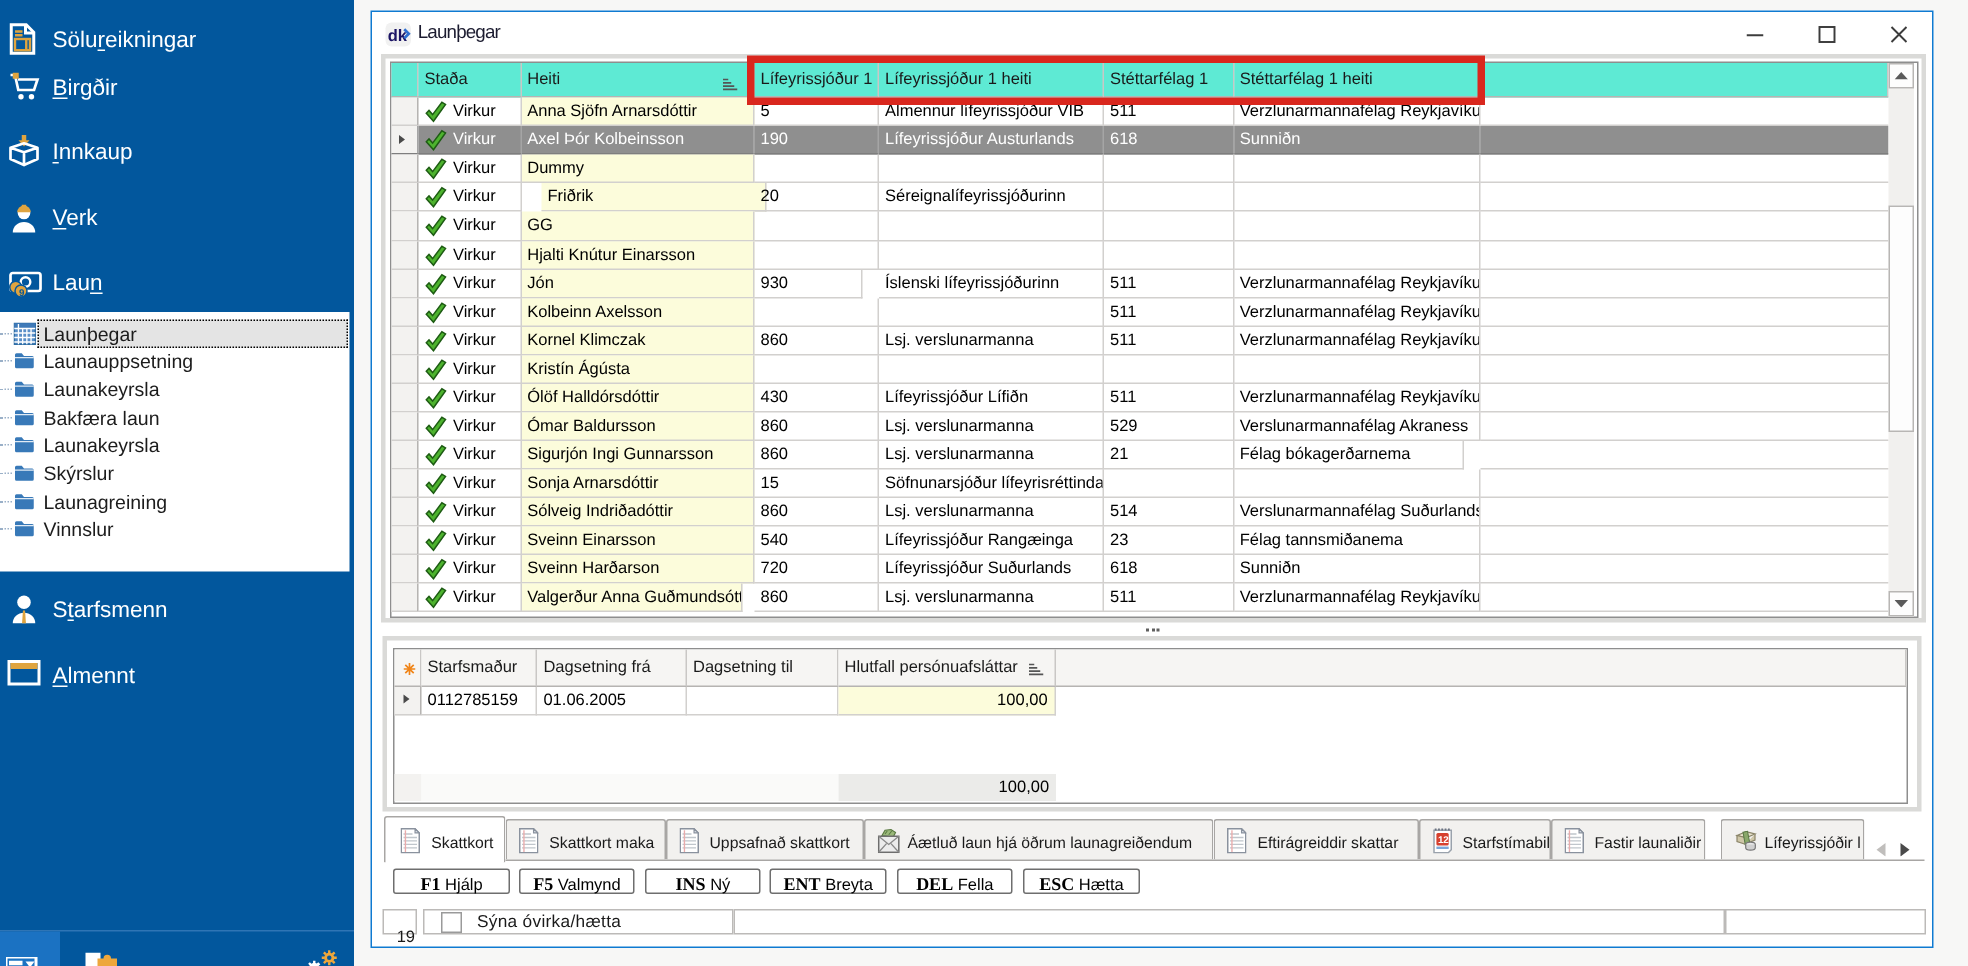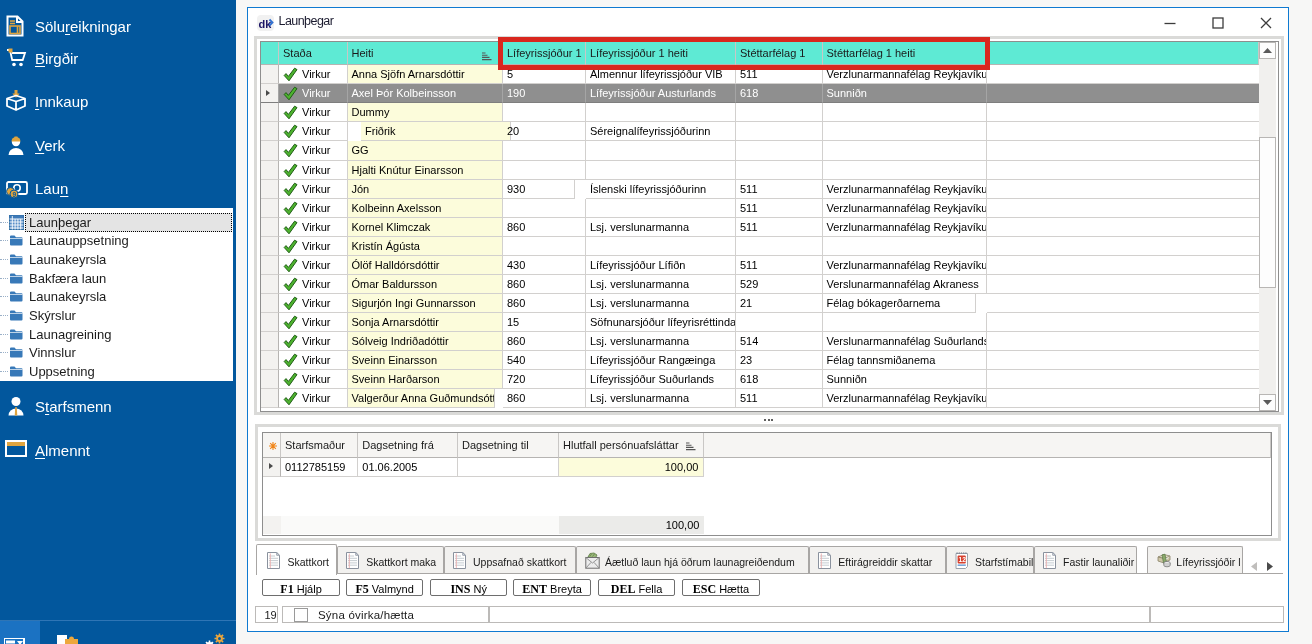--- a/index.html
+++ b/index.html
@@ -160,28 +160,20 @@
         </svg>
         <span class="lbl">Launagreining</span>
       </div>
 <div class="sitem" style="top:135.4px">
         <span class="dots"></span>
         <svg width="15" height="14" viewBox="0 0 15 14">
           <path d="M1 3.5 a1 1 0 0 1 1-1 h3.5 l1.5 1.8 h5.5 a1 1 0 0 1 1 1 v6.2 a1 1 0 0 1 -1 1 h-10.5 a1 1 0 0 1 -1-1 z" fill="#3879b8"></path>
           <path d="M1 5.8 h12.5 v-0.8 h-12.5 z" fill="#fff" opacity="0.85"></path>
         </svg>
         <span class="lbl">Vinnslur</span>
-      </div>
-<div class="sitem" style="top:154.1px">
-        <span class="dots"></span>
-        <svg width="15" height="14" viewBox="0 0 15 14">
-          <path d="M1 3.5 a1 1 0 0 1 1-1 h3.5 l1.5 1.8 h5.5 a1 1 0 0 1 1 1 v6.2 a1 1 0 0 1 -1 1 h-10.5 a1 1 0 0 1 -1-1 z" fill="#3879b8"></path>
-          <path d="M1 5.8 h12.5 v-0.8 h-12.5 z" fill="#fff" opacity="0.85"></path>
-        </svg>
-        <span class="lbl">Uppsetning</span>
       </div>
 </div>
 <div id="selitem"></div>
 <div class="sitem" style="position:absolute;left:25px;top:213.5px;width:205px;background:transparent;font-size:13px">
       <span class="lbl" style="left:4px;top:1px">Launþegar</span>
     </div>
 <div class="mitem" style="top:394px">
       <svg width="24" height="24" viewBox="0 0 24 24">
         <circle cx="12" cy="7.5" r="4.5" fill="#fff"></circle>
         <path d="M4.5 21.5 a7.5 7 0 0 1 15 0 z" fill="#fff"></path>
@@ -584,18 +576,18 @@
   </svg>
 <svg class="abs" style="left:1266px;top:562px" width="8" height="9" viewBox="0 0 8 9">
     <path d="M1 0 L7 4.5 L1 9 Z" fill="#4a4a4a"></path>
   </svg>
 <div class="btn" style="left:262.3px"><b>F1</b>&nbsp;Hjálp</div>
 <div class="btn" style="left:345.9px"><b>F5</b>&nbsp;Valmynd</div>
 <div class="btn" style="left:429.9px"><b>INS</b>&nbsp;Ný</div>
 <div class="btn" style="left:513.4px"><b>ENT</b>&nbsp;Breyta</div>
 <div class="btn" style="left:597.8px"><b>DEL</b>&nbsp;Fella</div>
 <div class="btn" style="left:682.2px"><b>ESC</b>&nbsp;Hætta</div>
-<div class="scell" style="left:255.3px;width:22.4px;text-align:right;padding-top:2px">19</div>
+<div class="scell" style="left:255.3px;width:22.4px;text-align:right;padding-top:12px">19</div>
 <div class="scell" style="left:282px;width:207px"></div>
 <div class="abs" style="left:294px;top:608.3px;width:13.5px;height:13.5px;background:#fff;border:1px solid #9a9a9a"></div>
 <div class="abs" style="left:318px;top:608.6px;font-size:11.5px;letter-spacing:0.2px;color:#1a1a1a">Sýna óvirka/hætta</div>
 <div class="scell" style="left:489px;width:661px"></div>
 <div class="scell" style="left:1150px;width:134.4px"></div>
 
 </body></html>

